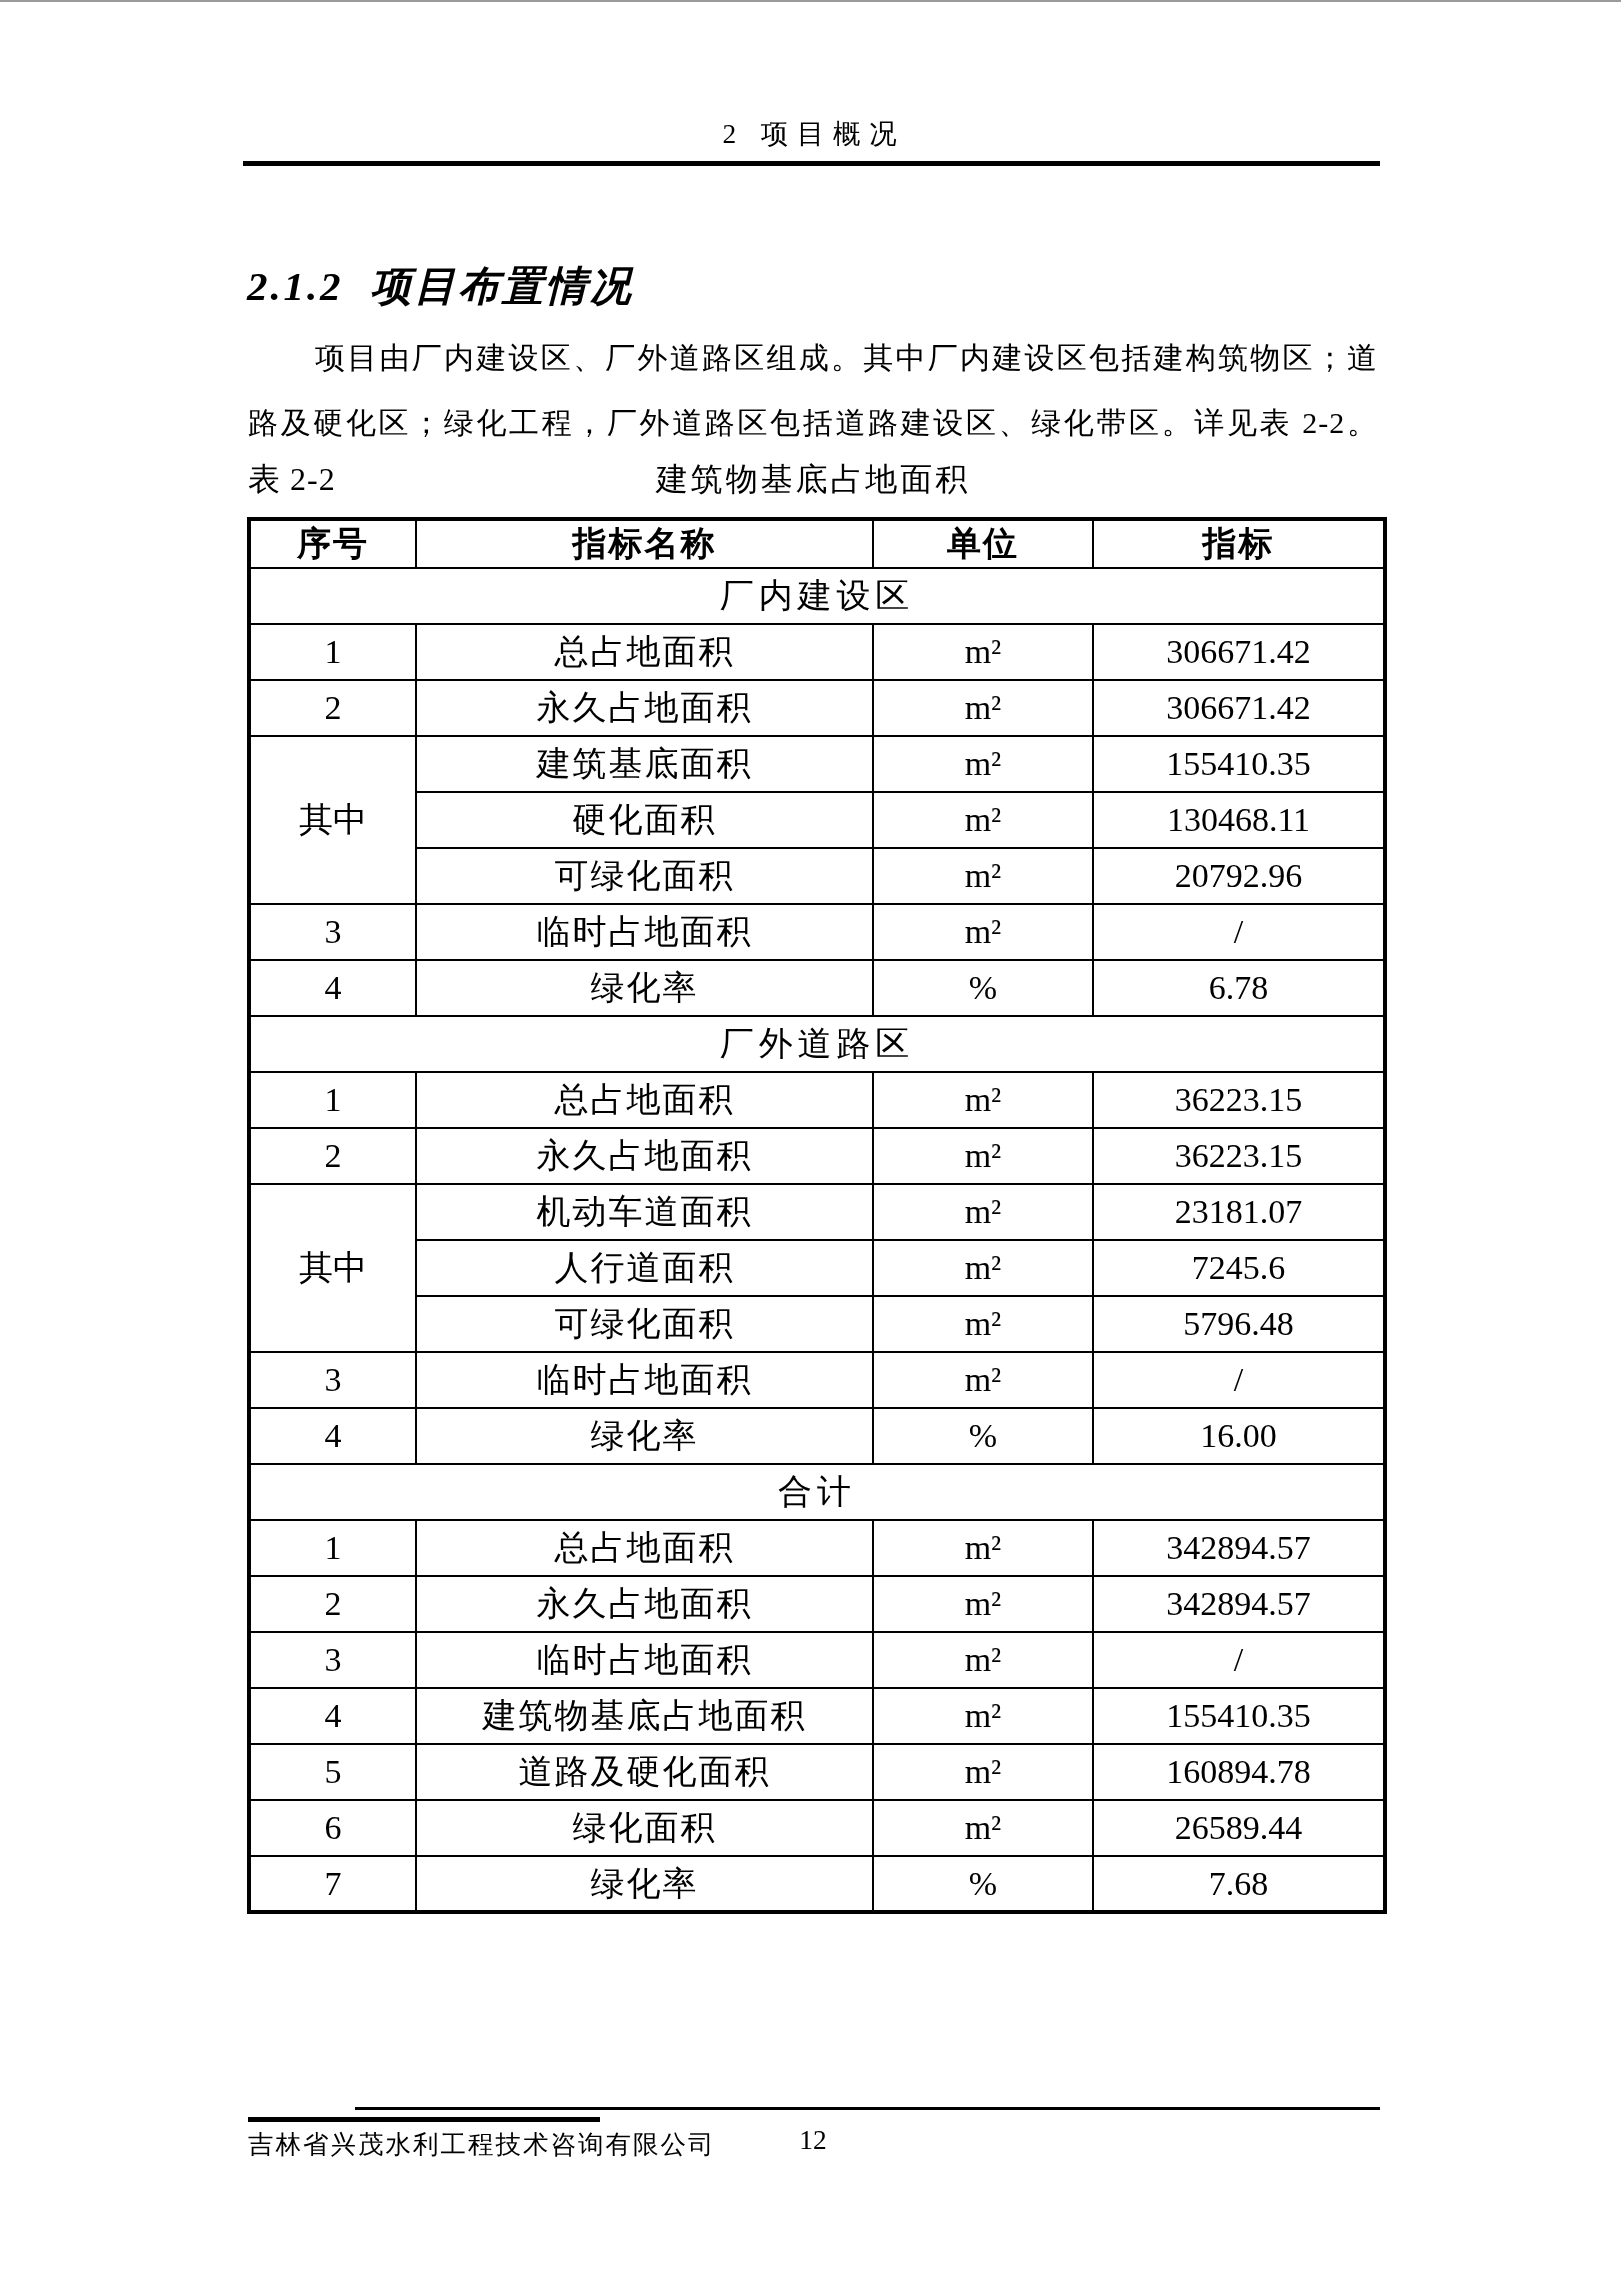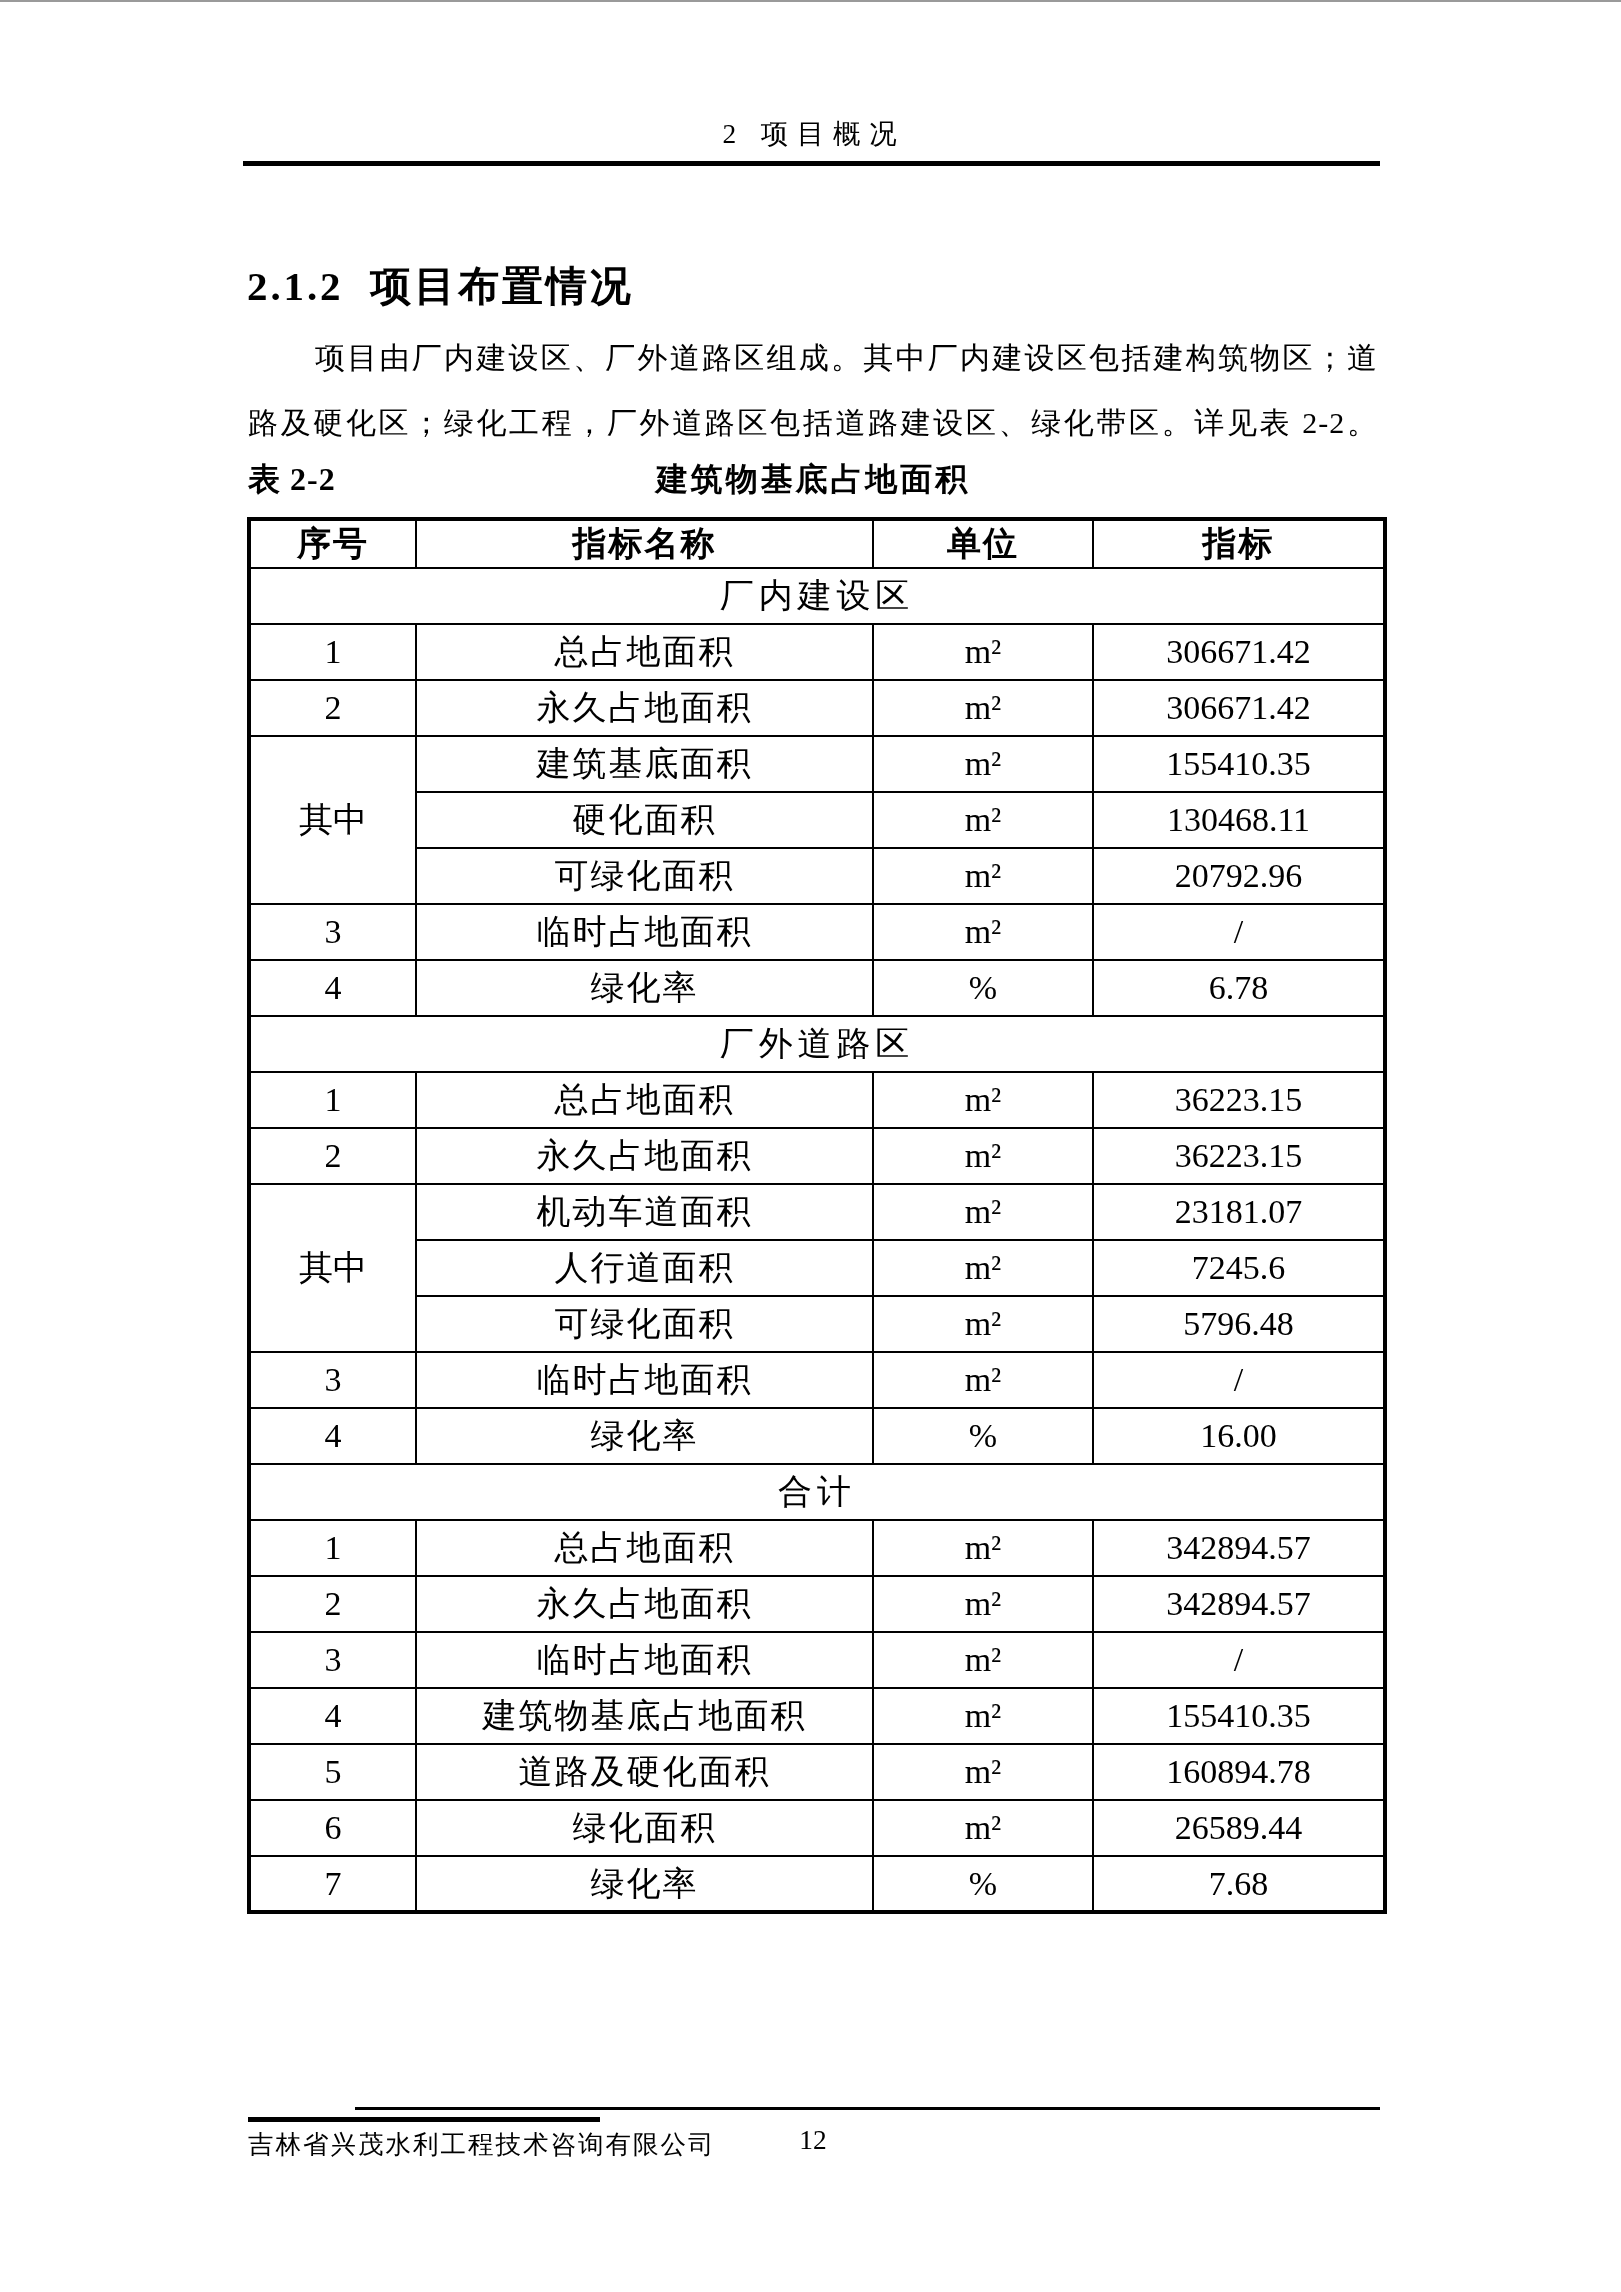--- a/index.html
+++ b/index.html
@@ -20,35 +20,36 @@
   }
   .head-rule {
     position:absolute; top:159px; left:243px; width:1137px; height:4.9px;
     background:#000;
   }
   
   .section-heading {
     position:absolute; top:259px; left:247px;
     font-size:41px; font-weight:bold; letter-spacing:2.9px; word-spacing:13.7px;
     line-height:51px;
+    font-style:italic;
   }
   
   .body-para {
     position:absolute; top:323px; left:248px; width:1130px;
     font-size:30px; line-height:65px;
   }
   .para-line {
     text-align:justify; text-align-last:justify;
     letter-spacing:1px;
   }
   .para-line.indent { padding-left:67px; }
   
   .caption {
     position:absolute; top:457px; left:248px; width:1130px; height:41px;
-    font-size:32px; font-weight:bold; line-height:41px;
+    font-size:32px; font-weight:normal; line-height:41px;
   }
   .caption-label { position:absolute; left:0; top:0; letter-spacing:1px; }
   .caption-title { text-align:center; letter-spacing:2.9px; }
   
   .scale-table-wrap { position:absolute; top:515px; left:247px; }
   table.scale-table {
     border-collapse:collapse; table-layout:fixed;
     width:1135px;
     border:4.9px solid #000;
     font-size:34px;

